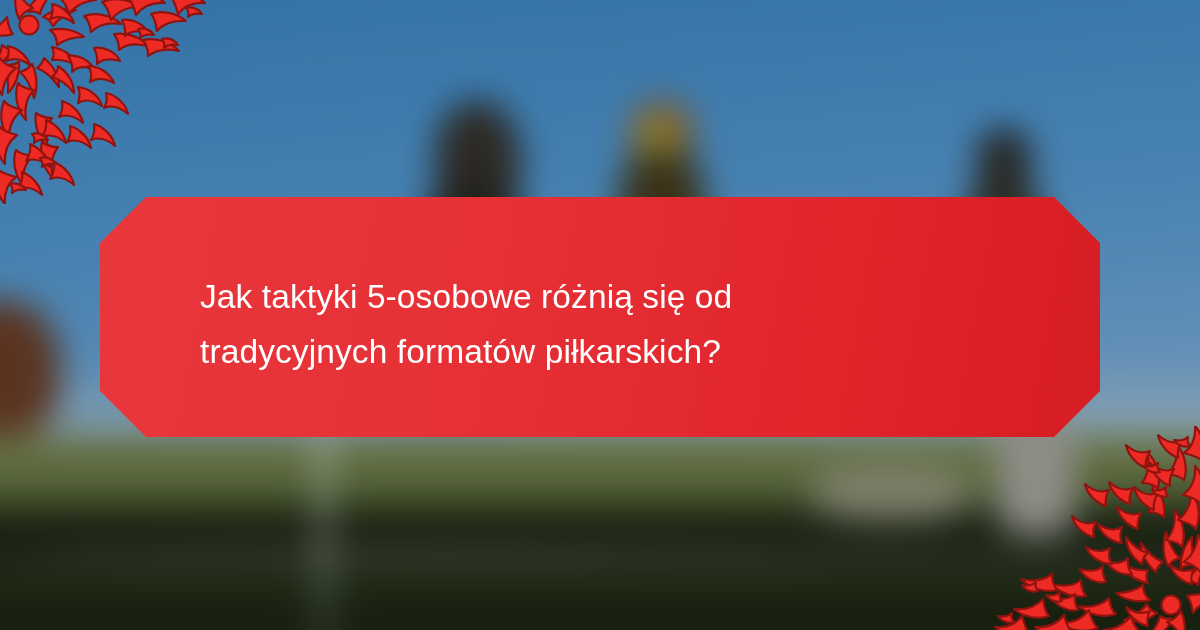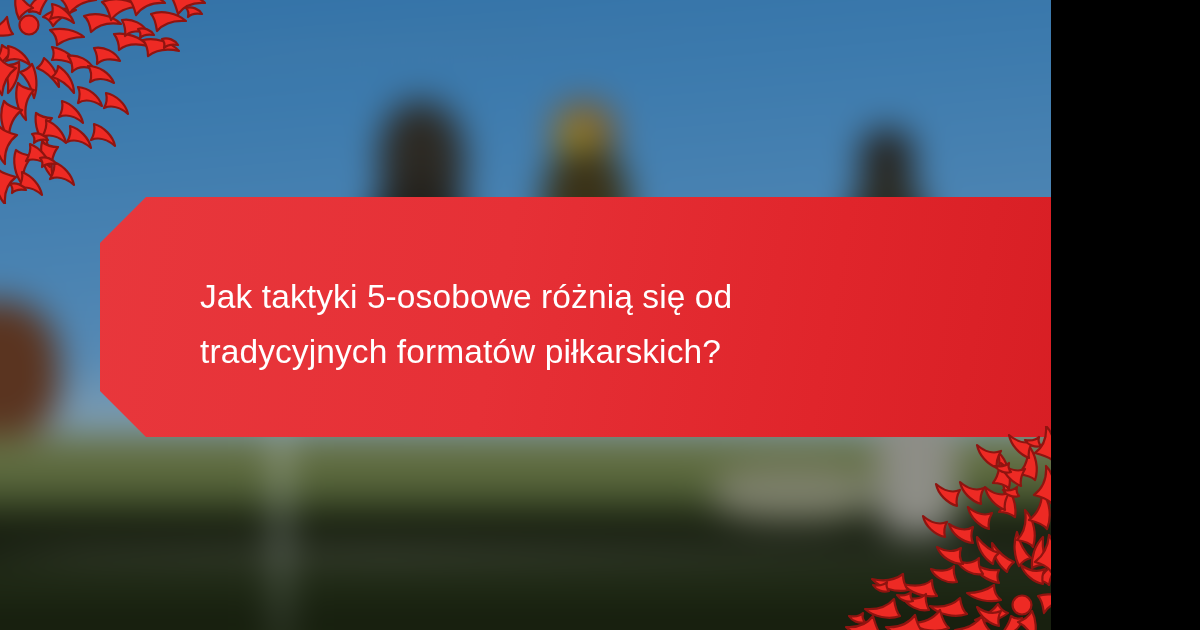--- a/index.html
+++ b/index.html
@@ -3,21 +3,21 @@
 <meta charset="utf-8">
 <title>Blog Cover</title>
 <style>
   html, body {
     margin: 0;
     padding: 0;
     background: #000;
   }
   .stage {
     position: relative;
-    width: 1051px;
+    width: 1200px;
     height: 630px;
     overflow: hidden;
     font-family: "Liberation Sans", sans-serif;
   }
 
   
   .bg {
     position: absolute;
     inset: 0;
     overflow: hidden;

